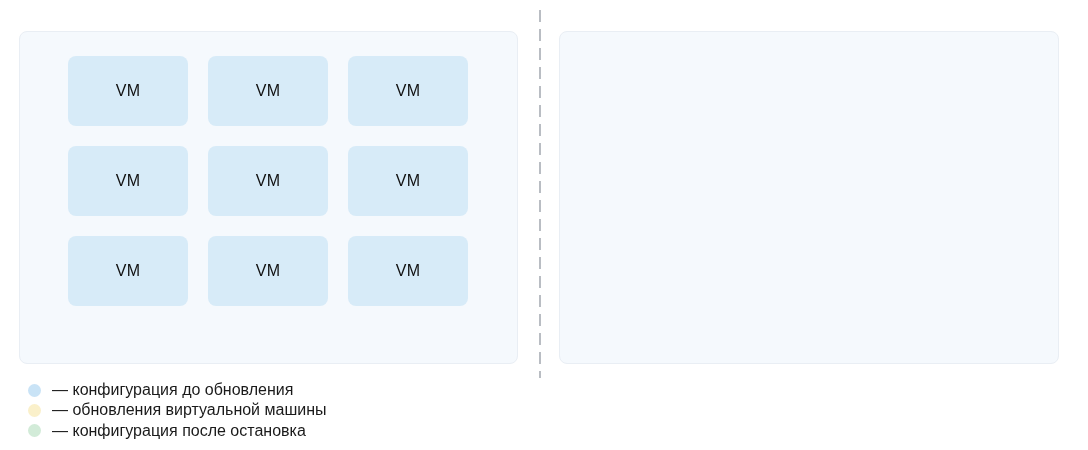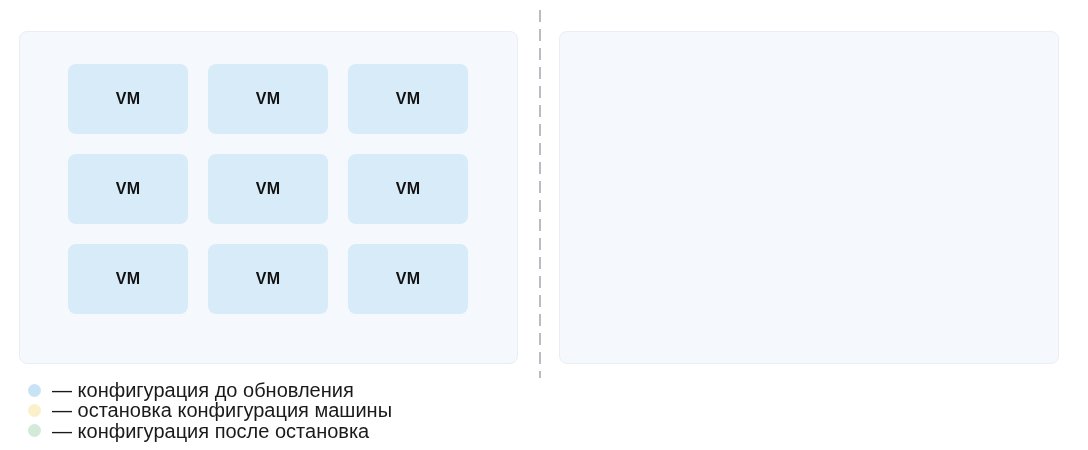--- a/index.html
+++ b/index.html
@@ -15,25 +15,25 @@
   .panel {
     position: absolute; top: 31px; height: 333px;
     background: var(--panel-background, #f5f9fd);
     border: 1px solid var(--panel-border, #e9eef4);
     border-radius: 8px;
   }
   .panel-left  { left: 19px;  width: 499px; }
   .panel-right { left: 559px; width: 500px; }
 
   .vm-grid {
-    position: absolute; left: 48px; top: 32px;
+    position: absolute; left: 48px; top: 24px;
     display: grid;
     grid-template-columns: repeat(3, 120px);
     grid-auto-rows: 70px;
-    column-gap: 20px; row-gap: 20px; font-weight: bold;
+    column-gap: 20px; row-gap: 20px;
   }
   .vm-box {
     background: var(--vm-box-background, #d7ebf8);
     border-radius: 8px;
     display: flex; align-items: center; justify-content: center;
     font-size: 16px; letter-spacing: 0.3px; color: #111111;
   }
 
   .divider {
     position: absolute; left: 539px; top: 10px;
@@ -50,21 +50,21 @@
   .legend {
     position: absolute; left: 28px; top: 380px;
     display: flex; flex-direction: column;
   }
   .legend-row { display: flex; align-items: center; height: 20.3px; }
   .legend-dot {
     width: 13px; height: 13px; border-radius: 50%;
     margin-right: 11px; flex: none;
   }
   .legend-label {
-    font-size: 20px; line-height: 20px;
+    font-size: 16px; line-height: 20px;
     color: var(--text, #1a1a1a);
     white-space: nowrap;
   }
 </style>
 </head>
 <body>
 
 <div class="canvas">
 
   <div class="panel panel-left">
@@ -85,21 +85,21 @@
 
   <div class="panel panel-right"></div>
 
   <div class="legend">
     <div class="legend-row">
       <span class="legend-dot" style="background-color: rgb(201, 227, 246);"></span>
       <span class="legend-label">— конфигурация до обновления</span>
     </div>
     <div class="legend-row">
       <span class="legend-dot" style="background-color: rgb(250, 240, 202);"></span>
-      <span class="legend-label">— остановка конфигурация машины</span>
+      <span class="legend-label">— обновления виртуальной машины</span>
     </div>
     <div class="legend-row">
       <span class="legend-dot" style="background-color: rgb(210, 235, 216);"></span>
       <span class="legend-label">— конфигурация после остановка</span>
     </div>
   </div>
 
 </div>
 
 </body></html>

